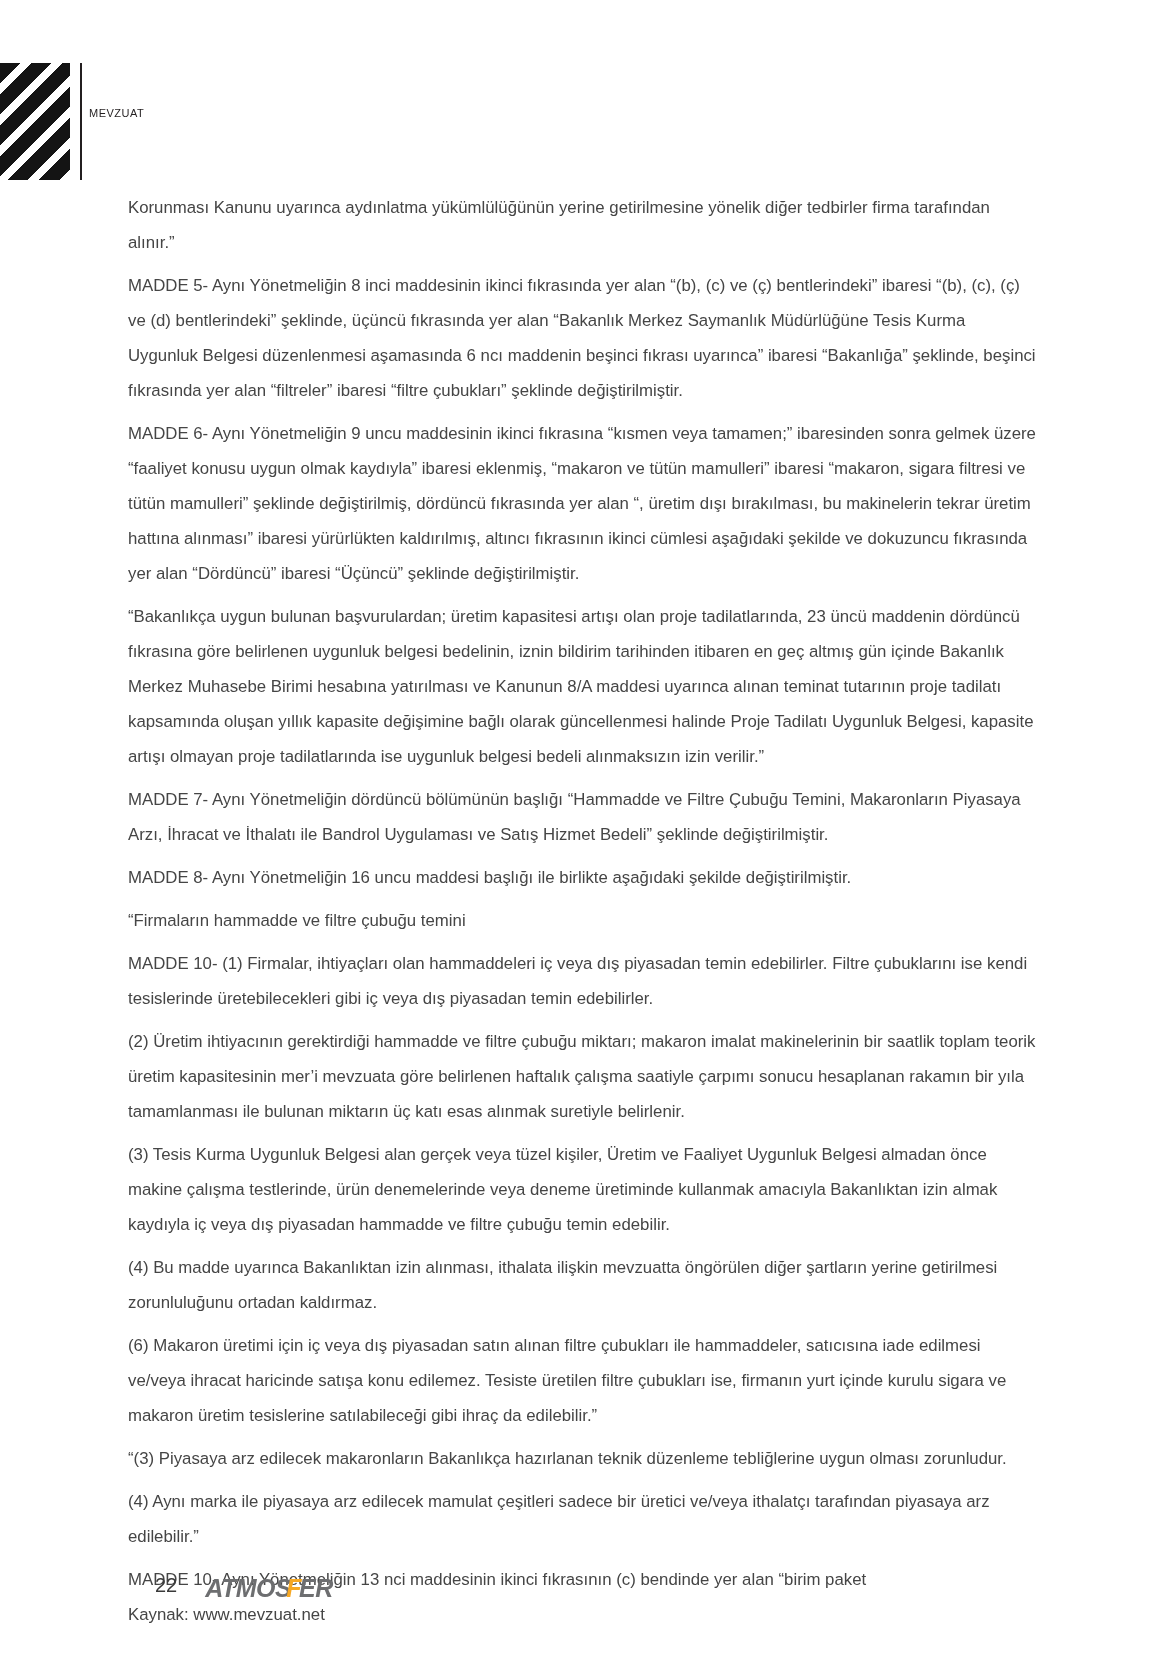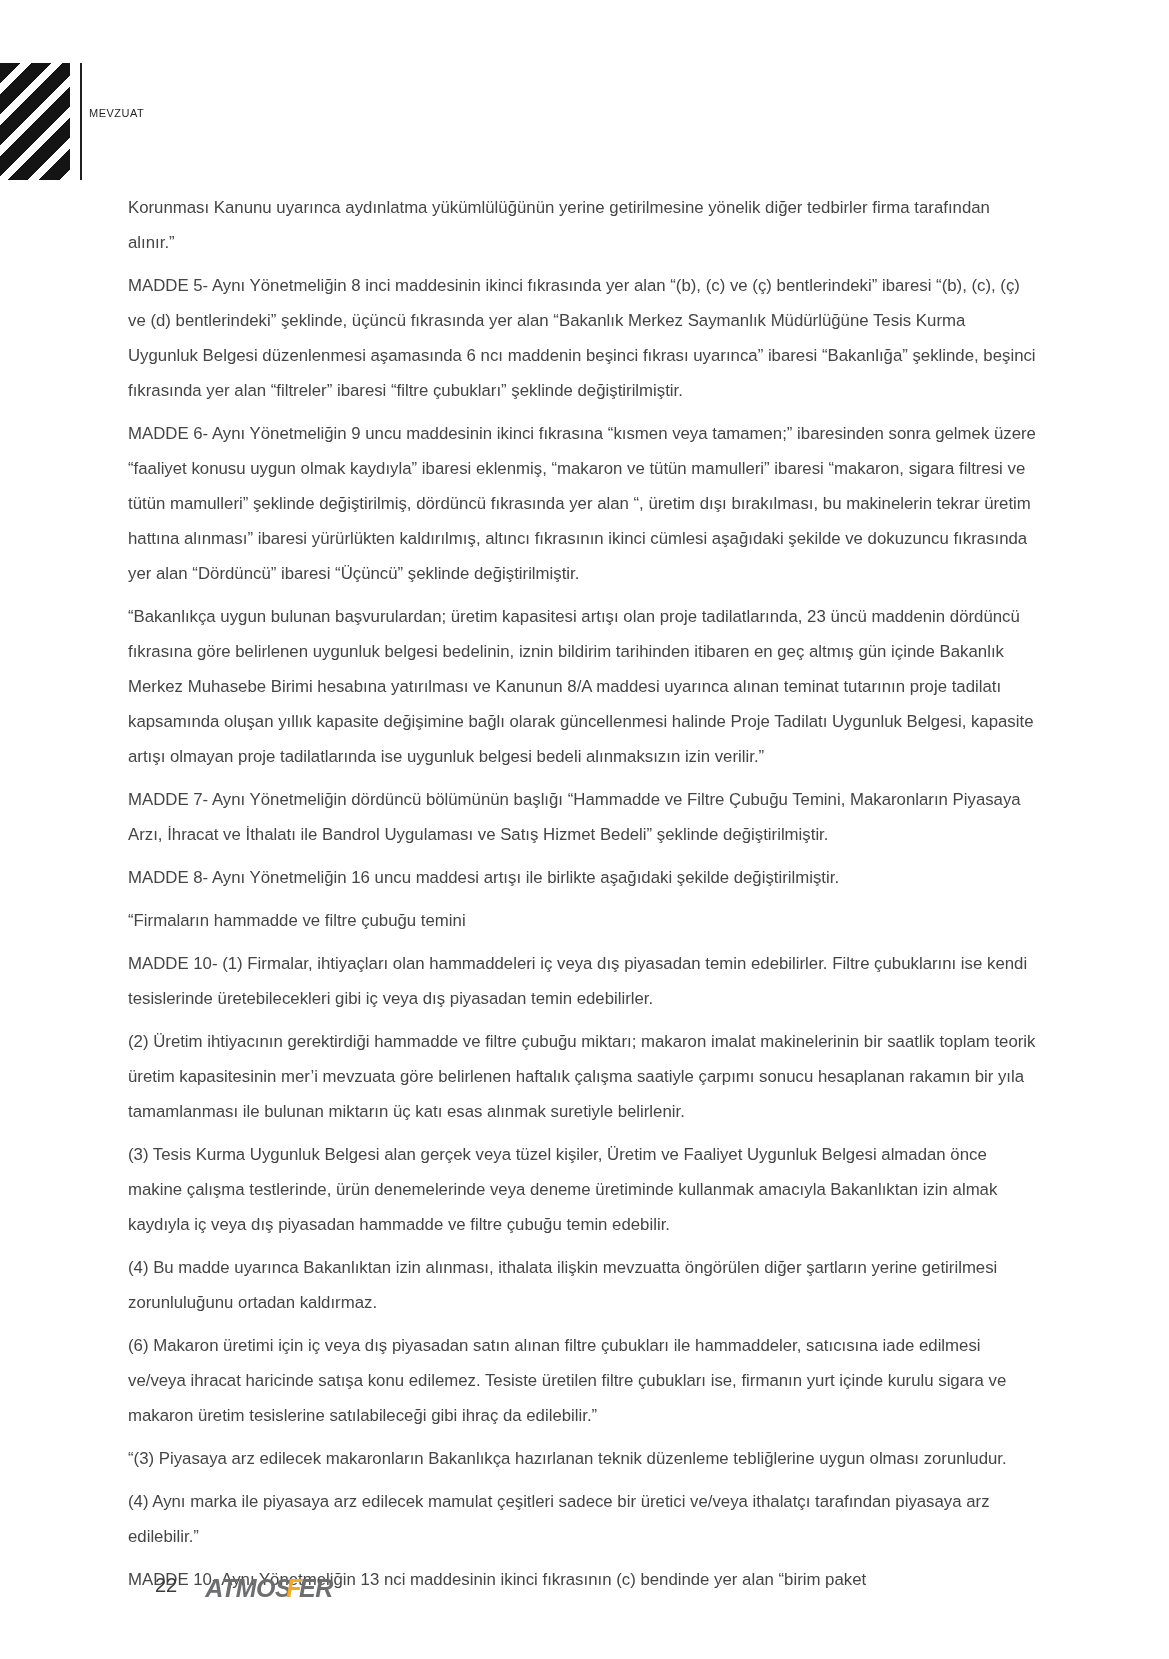--- a/index.html
+++ b/index.html
@@ -94,30 +94,31 @@
     <div class="header-rule"></div>
     <div class="section-title">MEVZUAT</div>
   </header>
 
   <main class="article">
       <p class="para"><span>Korunması Kanunu uyarınca aydınlatma yükümlülüğünün yerine getirilmesine yönelik diğer tedbirler firma tarafından alınır.”</span></p>
       <p class="para"><strong>MADDE 5- </strong><span>Aynı Yönetmeliğin </span><strong>8 inci maddesinin ikinci fıkrasında</strong><span> yer alan “(b), (c) ve (ç) bentlerindeki” ibaresi “(b), (c), (ç) ve (d) bentlerindeki” şeklinde, üçüncü fıkrasında yer alan “Bakanlık Merkez Saymanlık Müdürlüğüne Tesis Kurma Uygunluk Belgesi düzenlenmesi aşamasında 6 ncı maddenin beşinci fıkrası uyarınca” ibaresi “Bakanlığa” şeklinde, beşinci fıkrasında yer alan “filtreler” ibaresi “filtre çubukları” şeklinde değiştirilmiştir.</span></p>
       <p class="para"><strong>MADDE 6- </strong><span>Aynı Yönetmeliğin </span><strong>9 uncu maddesinin ikinci fıkrasına</strong><span> “kısmen veya tamamen;” ibaresinden sonra gelmek üzere “faaliyet konusu uygun olmak kaydıyla” ibaresi eklenmiş, “makaron ve tütün mamulleri” ibaresi “makaron, sigara filtresi ve tütün mamulleri” şeklinde değiştirilmiş, dördüncü fıkrasında yer alan “, üretim dışı bırakılması, bu makinelerin tekrar üretim hattına alınması” ibaresi yürürlükten kaldırılmış, altıncı fıkrasının ikinci cümlesi aşağıdaki şekilde ve dokuzuncu fıkrasında yer alan “Dördüncü” ibaresi “Üçüncü” şeklinde değiştirilmiştir.</span></p>
       <p class="para"><span>“Bakanlıkça uygun bulunan başvurulardan; üretim kapasitesi artışı olan proje tadilatlarında, 23 üncü maddenin dördüncü fıkrasına göre belirlenen uygunluk belgesi bedelinin, iznin bildirim tarihinden itibaren en geç altmış gün içinde Bakanlık Merkez Muhasebe Birimi hesabına yatırılması ve Kanunun 8/A maddesi uyarınca alınan teminat tutarının proje tadilatı kapsamında oluşan yıllık kapasite değişimine bağlı olarak güncellenmesi halinde Proje Tadilatı Uygunluk Belgesi, kapasite artışı olmayan proje tadilatlarında ise uygunluk belgesi bedeli alınmaksızın izin verilir.”</span></p>
       <p class="para"><strong>MADDE 7- </strong><span>Aynı Yönetmeliğin dördüncü bölümünün başlığı “Hammadde ve Filtre Çubuğu Temini, Makaronların Piyasaya Arzı, İhracat ve İthalatı ile Bandrol Uygulaması ve Satış Hizmet Bedeli” şeklinde değiştirilmiştir.</span></p>
-      <p class="para"><strong>MADDE 8- </strong><span>Aynı Yönetmeliğin </span><strong>16 uncu maddesi</strong><span> artışı ile birlikte aşağıdaki şekilde değiştirilmiştir.</span></p>
+      <p class="para"><strong>MADDE 8- </strong><span>Aynı Yönetmeliğin </span><strong>16 uncu maddesi</strong><span> başlığı ile birlikte aşağıdaki şekilde değiştirilmiştir.</span></p>
       <p class="para"><span>“Firmaların hammadde ve filtre çubuğu temini</span></p>
       <p class="para"><strong>MADDE 10- </strong><span>(1) Firmalar, ihtiyaçları olan hammaddeleri iç veya dış piyasadan temin edebilirler. Filtre çubuklarını ise kendi tesislerinde üretebilecekleri gibi iç veya dış piyasadan temin edebilirler.</span></p>
       <p class="para"><span>(2) Üretim ihtiyacının gerektirdiği hammadde ve filtre çubuğu miktarı; makaron imalat makinelerinin bir saatlik toplam teorik üretim kapasitesinin mer’i mevzuata göre belirlenen haftalık çalışma saatiyle çarpımı sonucu hesaplanan rakamın bir yıla tamamlanması ile bulunan miktarın üç katı esas alınmak suretiyle belirlenir.</span></p>
       <p class="para"><span>(3) Tesis Kurma Uygunluk Belgesi alan gerçek veya tüzel kişiler, Üretim ve Faaliyet Uygunluk Belgesi almadan önce makine çalışma testlerinde, ürün denemelerinde veya deneme üretiminde kullanmak amacıyla Bakanlıktan izin almak kaydıyla iç veya dış piyasadan hammadde ve filtre çubuğu temin edebilir.</span></p>
       <p class="para"><span>(4) Bu madde uyarınca Bakanlıktan izin alınması, ithalata ilişkin mevzuatta öngörülen diğer şartların yerine getirilmesi zorunluluğunu ortadan kaldırmaz.</span></p>
       <p class="para"><span>(6) Makaron üretimi için iç veya dış piyasadan satın alınan filtre çubukları ile hammaddeler, satıcısına iade edilmesi ve/veya ihracat haricinde satışa konu edilemez. Tesiste üretilen filtre çubukları ise, firmanın yurt içinde kurulu sigara ve makaron üretim tesislerine satılabileceği gibi ihraç da edilebilir.”</span></p>
       <p class="para"><span>“(3) Piyasaya arz edilecek makaronların Bakanlıkça hazırlanan teknik düzenleme tebliğlerine uygun olması zorunludur.</span></p>
       <p class="para"><span>(4) Aynı marka ile piyasaya arz edilecek mamulat çeşitleri sadece bir üretici ve/veya ithalatçı tarafından piyasaya arz edilebilir.”</span></p>
       <p class="para"><strong>MADDE 10- </strong><span>Aynı Yönetmeliğin </span><strong>13 nci maddesinin ikinci fıkrasının (c) bendinde yer alan</strong><span> “birim paket</span></p>
+      <p class="para tight"><strong>Kaynak:</strong><span> www.mevzuat.net</span></p>
     </main>
 
   <footer class="footer">
     <span class="pagenum">22</span>
     <span class="brand"><span class="gray">ATMOS</span><span class="orange">F</span><span class="gray">ER</span></span>
   </footer>
 
 </div>
 
 </body></html>

